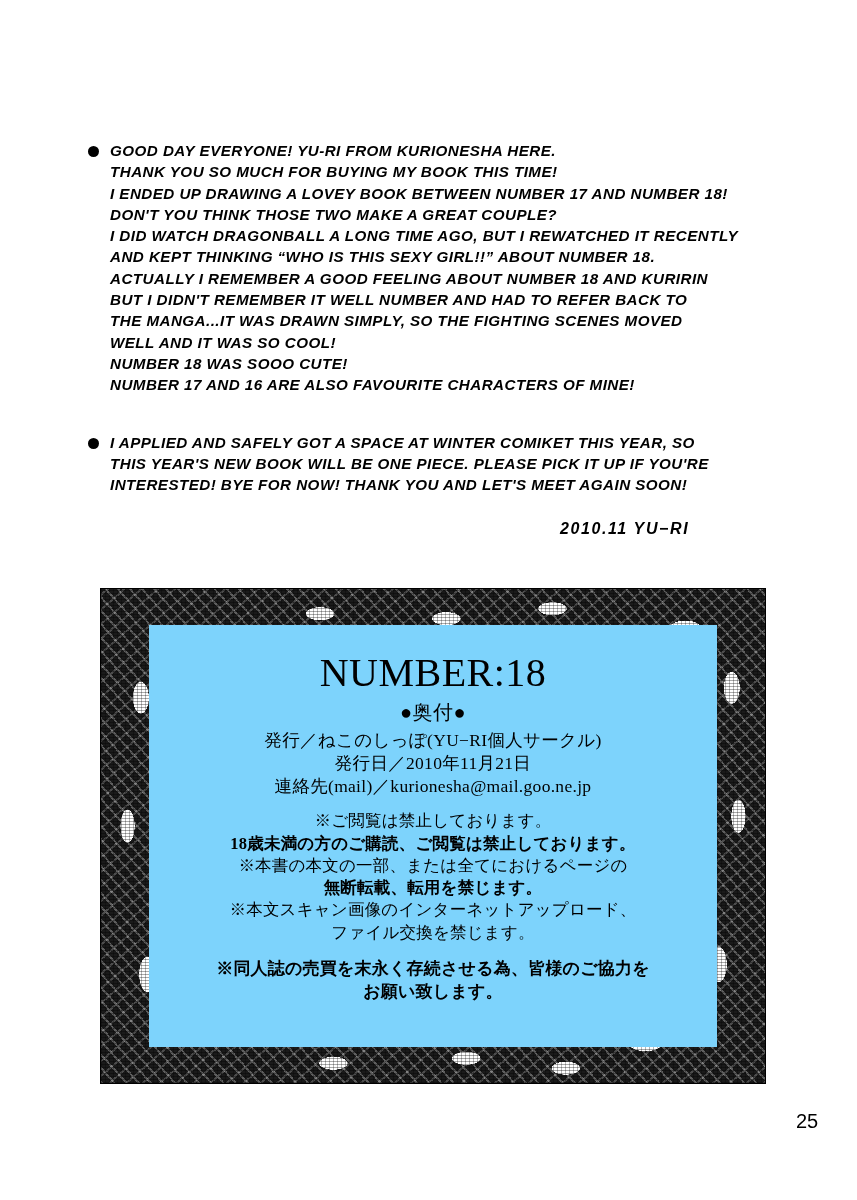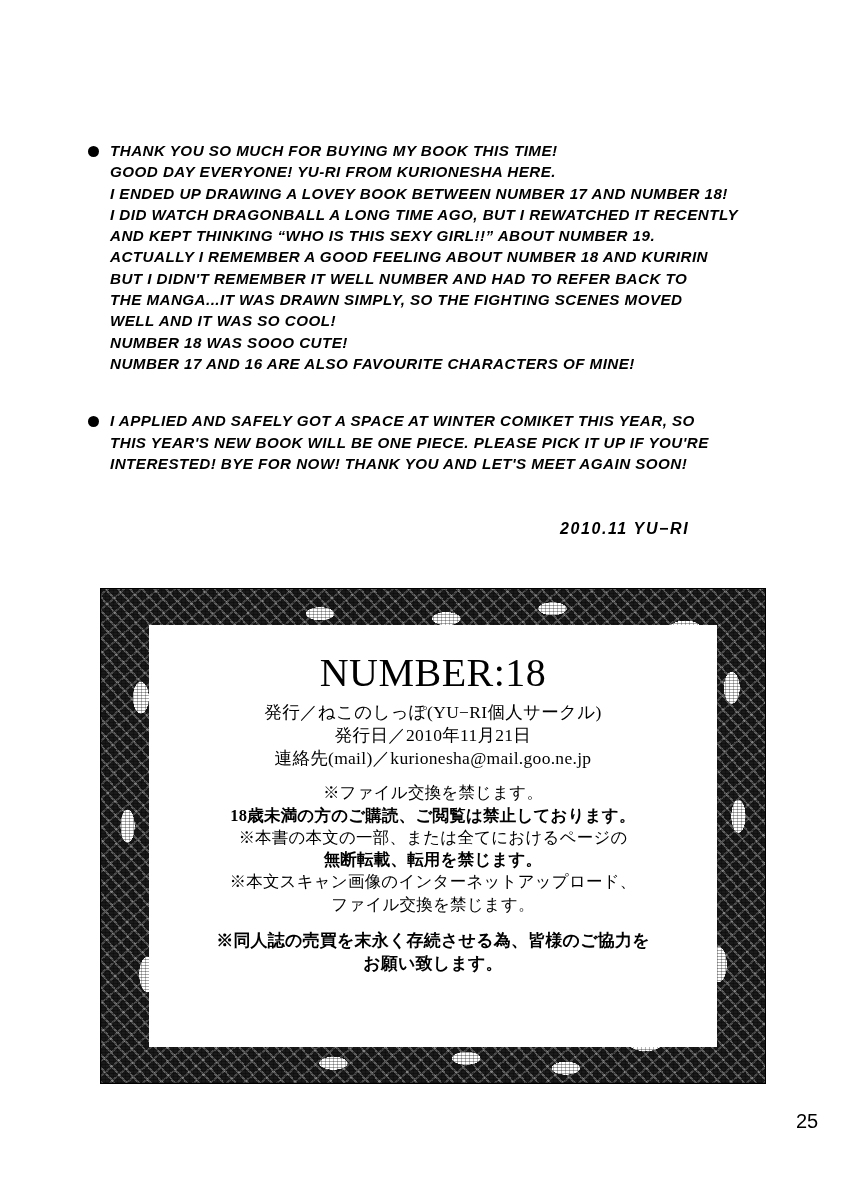--- a/index.html
+++ b/index.html
@@ -105,21 +105,21 @@
       repeating-linear-gradient(0deg, rgba(0,0,0,0.33) 0 1px, transparent 1px 3px),
       repeating-linear-gradient(90deg, rgba(0,0,0,0.28) 0 1px, transparent 1px 4px);
   }
 
   .colophon-inner {
     position: absolute;
     left: 48px;
     top: 36px;
     right: 48px;
     bottom: 36px;
-    background: #ffffff;
+    background: #7dd3fc;
     box-sizing: border-box;
     padding: 28px 18px 18px 18px;
     text-align: center;
     font-family: "Liberation Serif", serif;
   }
   .col-title {
     font-family: "Liberation Serif", serif;
     font-size: 40px;
     letter-spacing: 0.5px;
     line-height: 1;
@@ -159,25 +159,26 @@
     font-family: "Liberation Sans", sans-serif;
   }
 </style>
 </head>
 <body>
 
 <div class="afterword">
 
   <div class="para">
     <span class="bullet"></span>
+    <div class="line">GOOD DAY EVERYONE! YU-RI FROM KURIONESHA HERE.</div>
     <div class="line">THANK YOU SO MUCH FOR BUYING MY BOOK THIS TIME!</div>
-    <div class="line">GOOD DAY EVERYONE! YU-RI FROM KURIONESHA HERE.</div>
     <div class="line">I ENDED UP DRAWING A LOVEY BOOK BETWEEN NUMBER 17 AND NUMBER 18!</div>
+    <div class="line">DON'T YOU THINK THOSE TWO MAKE A GREAT COUPLE?</div>
     <div class="line">I DID WATCH DRAGONBALL A LONG TIME AGO, BUT I REWATCHED IT RECENTLY</div>
-    <div class="line">AND KEPT THINKING “WHO IS THIS SEXY GIRL!!” ABOUT NUMBER 19.</div>
+    <div class="line">AND KEPT THINKING “WHO IS THIS SEXY GIRL!!” ABOUT NUMBER 18.</div>
     <div class="line">ACTUALLY I REMEMBER A GOOD FEELING ABOUT NUMBER 18 AND KURIRIN</div>
     <div class="line">BUT I DIDN'T REMEMBER IT WELL NUMBER AND HAD TO REFER BACK TO</div>
     <div class="line">THE MANGA...IT WAS DRAWN SIMPLY, SO THE FIGHTING SCENES MOVED</div>
     <div class="line">WELL AND IT WAS SO COOL!</div>
     <div class="line">NUMBER 18 WAS SOOO CUTE!</div>
     <div class="line">NUMBER 17 AND 16 ARE ALSO FAVOURITE CHARACTERS OF MINE!</div>
   </div>
 
   <div class="para" style="margin-top:36px;">
     <span class="bullet"></span>
@@ -189,27 +190,28 @@
 </div>
 
 <div class="signature">2010.11  YU−RI</div>
 
 <div class="colophon-frame">
   <div class="texture"></div>
   <div class="noise"></div>
 
   <div class="colophon-inner">
     <div class="col-title">NUMBER:18</div>
+    <div class="col-okuzuke">●奥付●</div>
     <div class="col-line">発行／ねこのしっぽ(YU−RI個人サークル)</div>
     <div class="col-line">発行日／2010年11月21日</div>
     <div class="col-line">連絡先(mail)／kurionesha@mail.goo.ne.jp</div>
 
     <div class="col-gap"></div>
 
-    <div class="col-small">※ファイル交換を禁じます。</div>
+    <div class="col-small">※ご閲覧は禁止しております。</div>
     <div class="col-small col-bold">18歳未満の方のご購読、ご閲覧は禁止しております。</div>
     <div class="col-small">※本書の本文の一部、または全てにおけるページの</div>
     <div class="col-small col-bold">無断転載、転用を禁じます。</div>
     <div class="col-small">※本文スキャン画像のインターネットアップロード、</div>
     <div class="col-small">ファイル交換を禁じます。</div>
 
     <div class="col-gap2"></div>
 
     <div class="col-final">※同人誌の売買を末永く存続させる為、皆様のご協力を</div>
     <div class="col-final">お願い致します。</div>

